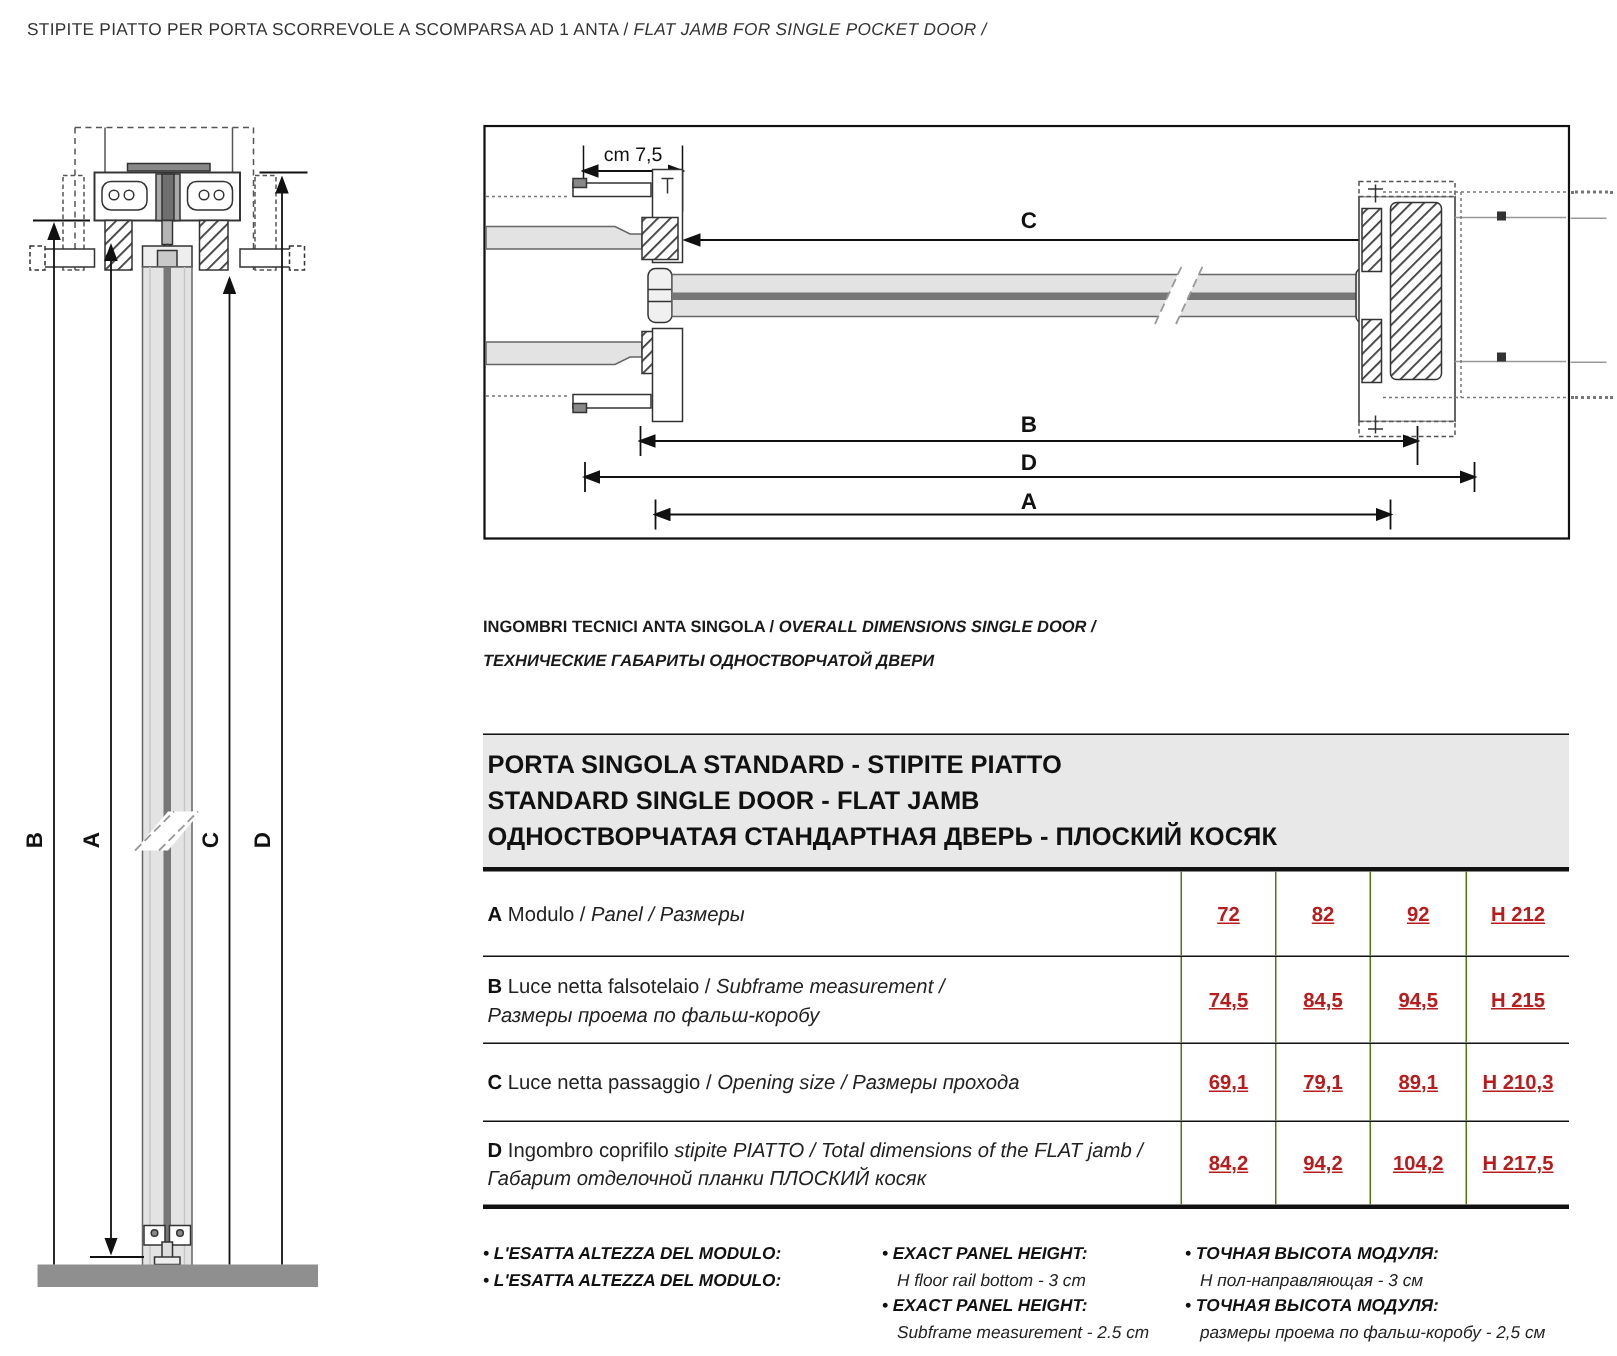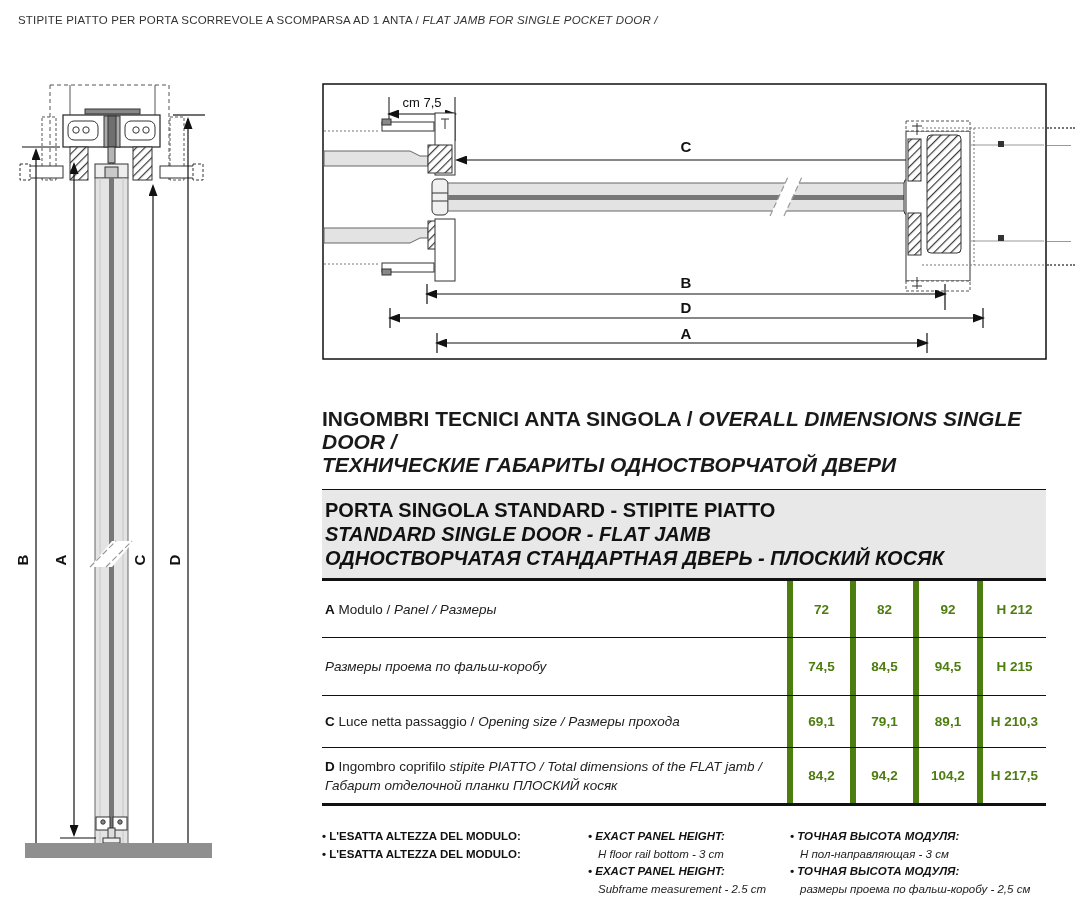--- a/index.html
+++ b/index.html
@@ -5,41 +5,41 @@
   html,body{margin:0;padding:0;}
   body{
     width:1078px;height:904px;position:relative;background:#fff;overflow:hidden;
     font-family:"Liberation Sans","DejaVu Sans",sans-serif;color:#2b2b2b;
   }
   .abs{position:absolute;}
   
   .hdr{left:18px;top:9px;font-size:11.5px;letter-spacing:.2px;line-height:22px;color:#333;}
   .hdr i{font-style:italic;}
   
-  .sec-title{left:322px;top:407px;font-size:21px;font-weight:bold;line-height:23px;color:#1a1a1a;}
+  .sec-title{left:322px;top:407px;font-size:11px;font-weight:bold;line-height:23px;color:#1a1a1a;}
   .sec-title i{font-style:italic;}
   
   .band{left:322px;top:489px;width:724px;height:89px;background:#e8e8e8;border-top:1.5px solid #111;
-        box-sizing:border-box;padding:8px 0 0 3px;font-size:20px;font-weight:bold;line-height:24px;color:#111;}
-  .band .it{font-style:italic;}
+        box-sizing:border-box;padding:8px 0 0 3px;font-size:17px;font-weight:bold;line-height:24px;color:#111;}
+  .band .it{}
   
   .tbl{left:322px;top:578px;width:724px;border-top:3px solid #111;border-bottom:3px solid #111;box-sizing:border-box;}
   .trow{display:flex;align-items:stretch;}
   .trow + .trow{border-top:1px solid #111;}
   .tlabel{width:465px;box-sizing:border-box;padding:6px 8px 6px 3px;display:flex;flex-direction:column;justify-content:center;
           font-size:13.5px;line-height:19px;color:#222;}
   .tlabel b{font-weight:bold;color:#111;}
   .tlabel i{font-style:italic;}
-  .tval{box-sizing:border-box;border-left:6px solid #4d7c0f;display:flex;align-items:center;justify-content:center;
-        font-size:13.5px;font-weight:bold;color:#4d7c0f;}
+  .tval{box-sizing:border-box;border-left:1px solid #4d7c0f;display:flex;align-items:center;justify-content:center;
+        font-size:13.5px;font-weight:bold;color:#b91c1c;text-decoration:underline;}
   .c1{width:63px;} .c2{width:63px;} .c3{width:64px;} .c4{width:69px;}
   .rA{min-height:56px;} .rB{min-height:57px;} .rC{min-height:51px;} .rD{min-height:55px;}
   
   .note{font-size:11.5px;line-height:17.5px;color:#222;width:250px;}
-  .note .ttl{font-weight:bold;color:#111;}
+  .note .ttl{font-weight:bold;color:#111;font-style:italic;}
   .note .ttl::before{content:"• ";}
   .note .val{padding-left:10px;}
   .note.ital{font-style:italic;}
   
   svg text{font-family:"Liberation Sans","DejaVu Sans",sans-serif;fill:#111;}
   svg .dim{font-size:15px;font-weight:bold;}
   svg .small{font-size:13px;font-weight:normal;}
   .dotline{border-top:2px dotted #777;height:0;}
   .solline{border-top:1px solid #999;height:0;}
 </style>
@@ -254,20 +254,21 @@
     <div class="tlabel">
       <div><b>A</b> <span>Modulo / </span><i>Panel / Размеры</i></div>
     </div>
     <div class="tval c1">72</div>
     <div class="tval c2">82</div>
     <div class="tval c3">92</div>
     <div class="tval c4">H 212</div>
   </div>
   <div class="trow rB">
     <div class="tlabel">
+      <div><b>B</b> <span>Luce netta falsotelaio / </span><i>Subframe measurement /</i></div>
       <div><i>Размеры проема по фальш-коробу</i></div>
     </div>
     <div class="tval c1">74,5</div>
     <div class="tval c2">84,5</div>
     <div class="tval c3">94,5</div>
     <div class="tval c4">H 215</div>
   </div>
   <div class="trow rC">
     <div class="tlabel">
       <div><b>C</b> <span>Luce netta passaggio / </span><i>Opening size / Размеры прохода</i></div>

